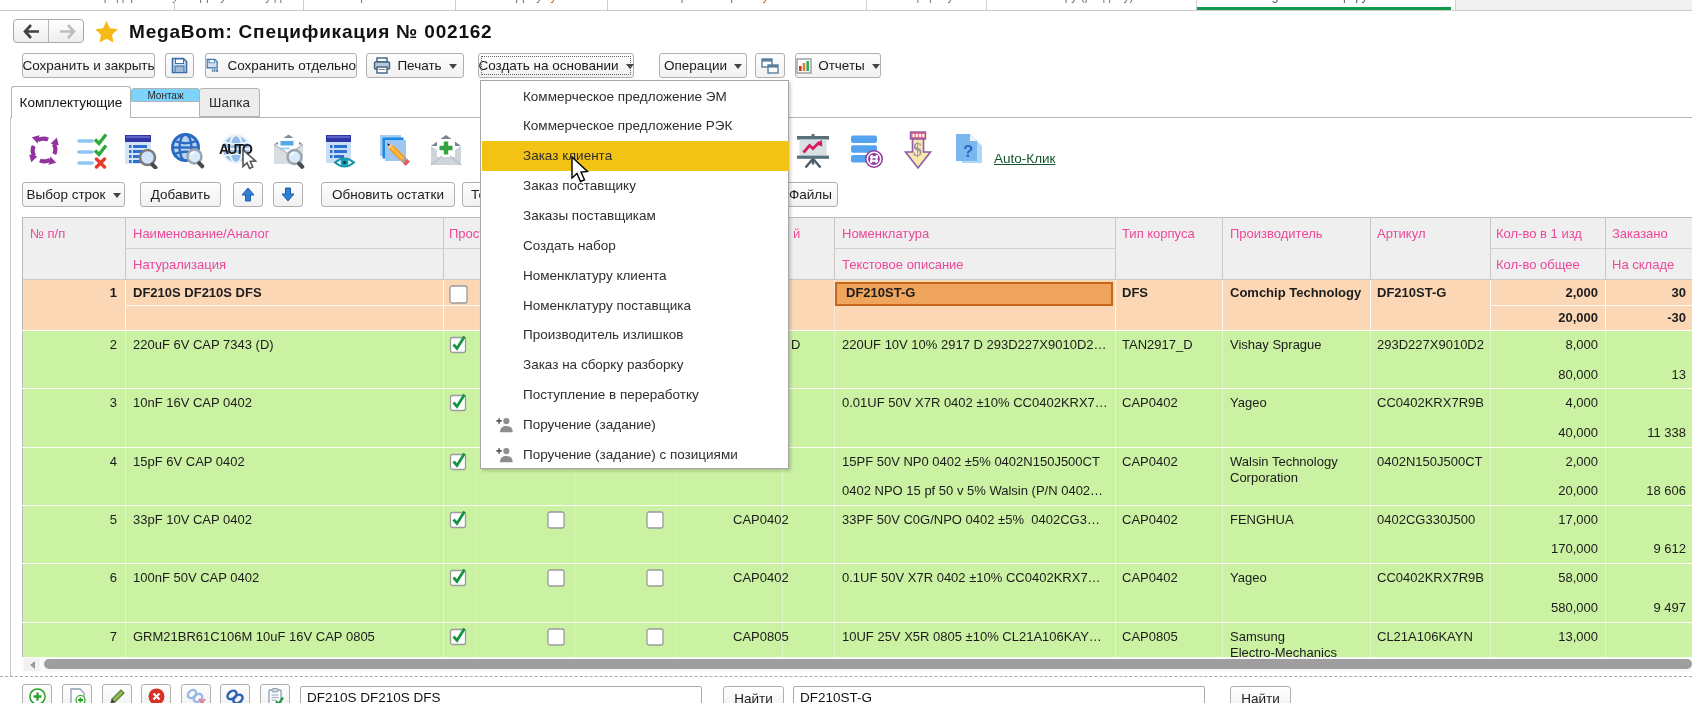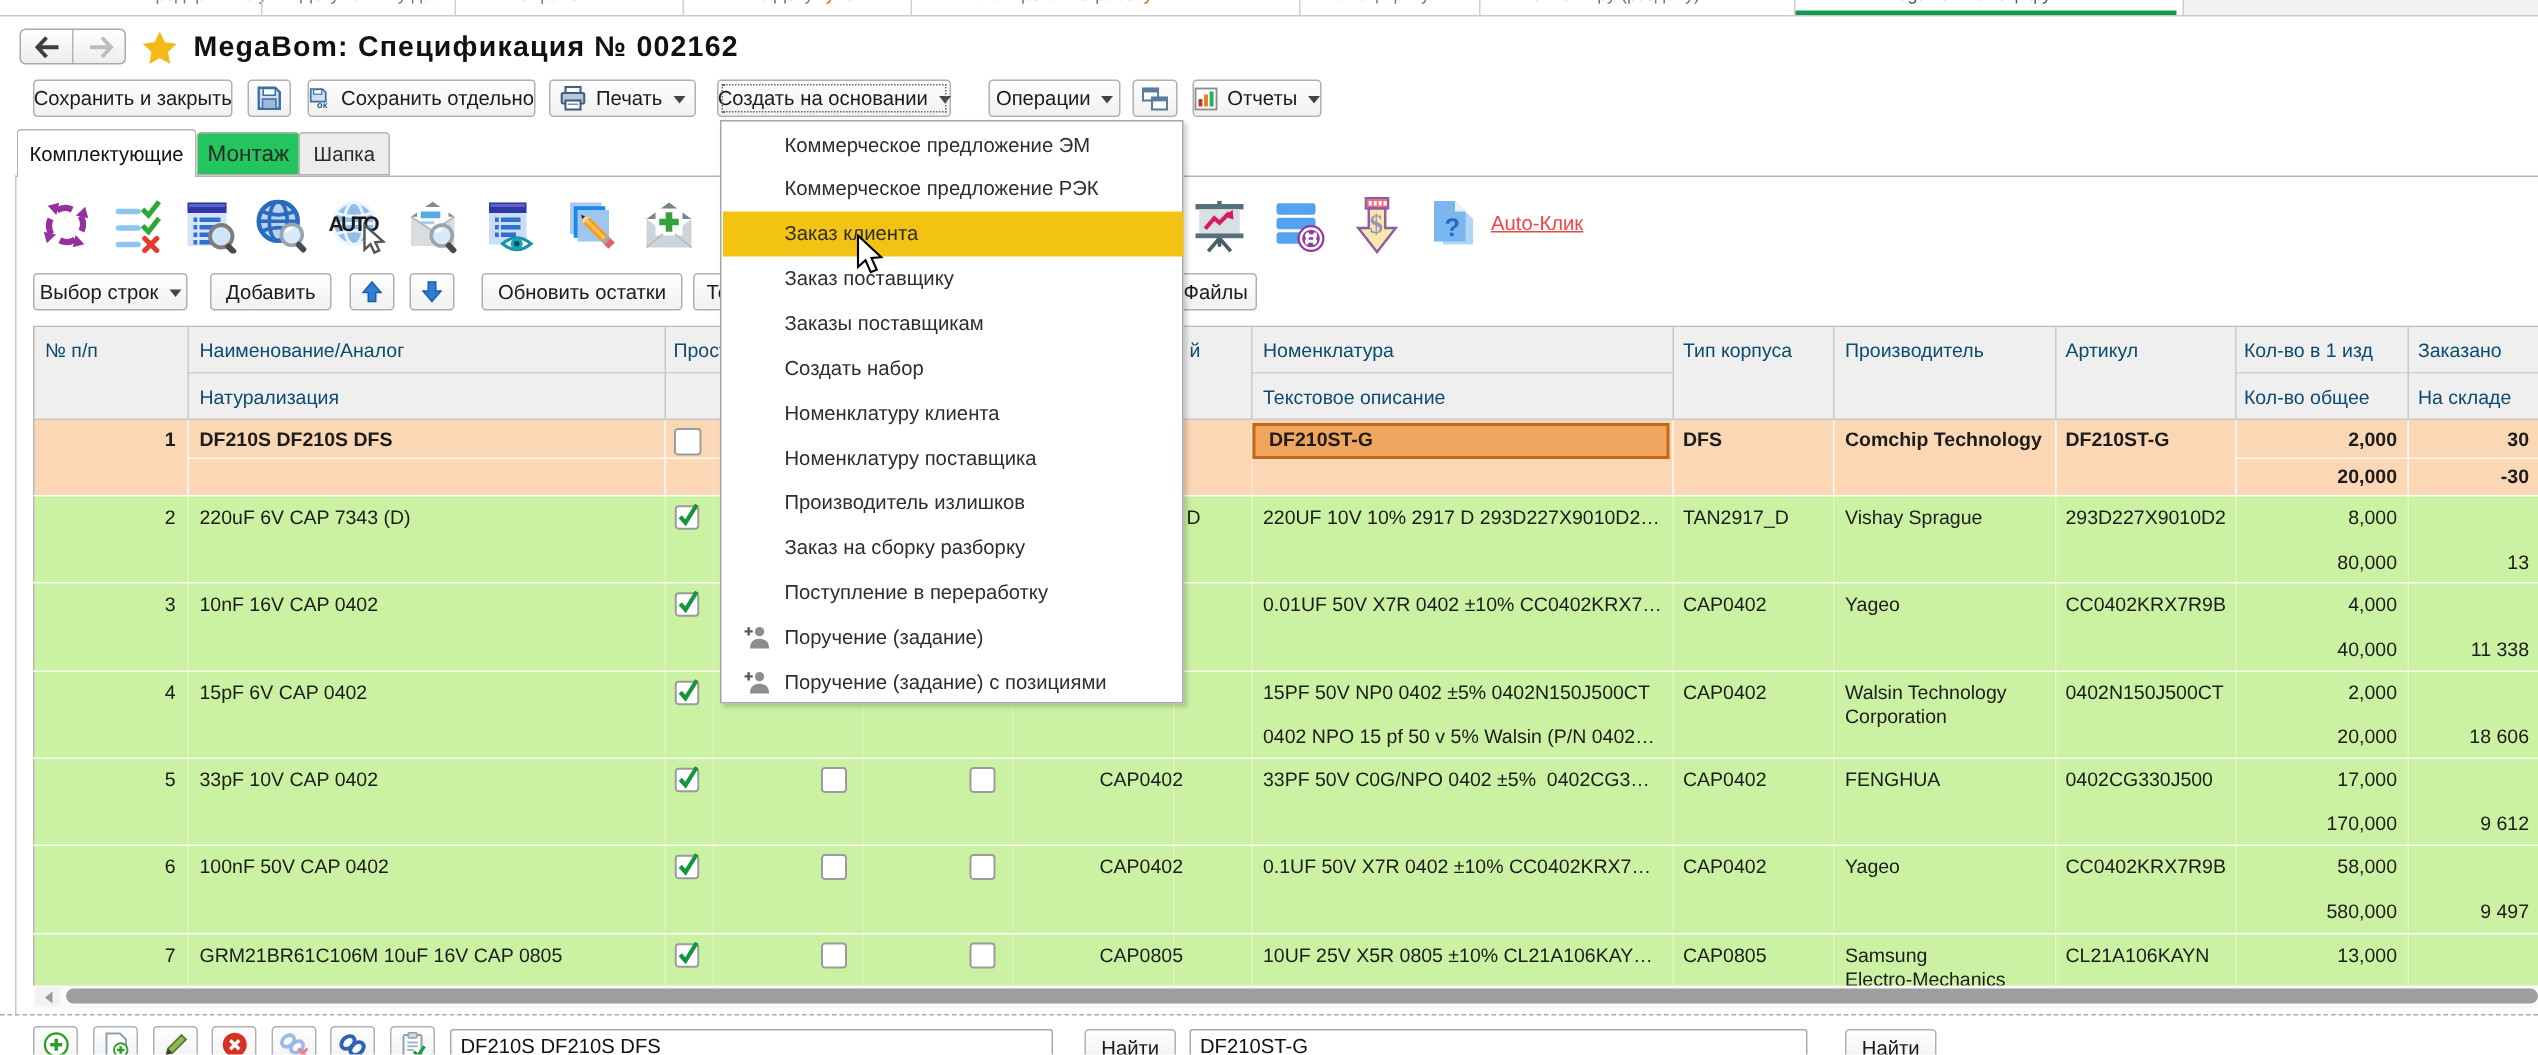--- a/index.html
+++ b/index.html
@@ -2,21 +2,21 @@
 <html><head><meta charset="utf-8">
 <style>
 *{margin:0;padding:0;box-sizing:border-box}
 html,body{width:1692px;height:703px;overflow:hidden;background:#fff}
 body{font-family:"Liberation Sans",sans-serif;color:#1a1a1a;position:relative}
 .abs{position:absolute}
 .btn{position:absolute;border:1px solid #b0b0b0;border-radius:3px;background:linear-gradient(#fefefe,#f1f1f1);
  font-size:13.5px;color:#1b1b1b;display:flex;align-items:center;justify-content:center;white-space:nowrap}
 .btn .car{display:inline-block;width:0;height:0;border-left:4px solid transparent;border-right:4px solid transparent;border-top:5px solid #444;margin-left:7px;margin-top:2px}
 .cell{position:absolute;font-size:13px;color:#1c1c1c;white-space:nowrap;line-height:16px}
-.hd{position:absolute;font-size:13px;color:#0c4a6e;white-space:nowrap}
+.hd{position:absolute;font-size:13px;color:#ec4899;white-space:nowrap}
 .b{font-weight:bold}
 .vline{position:absolute;width:1px}
 .hline{position:absolute;height:1px}
 .mi{position:absolute;left:42px;font-size:13.5px;color:#2e2e2e;white-space:nowrap}
 </style></head>
 <body>
 
 <div class="abs" style="left:0;top:0;width:1692px;height:10px;background:#fff;overflow:hidden">
   <div class="abs" style="left:1455px;top:0;width:237px;height:10px;background:#f1f1f1"></div>
   <div class="abs" style="left:0px;top:-11px;width:1692px;overflow:hidden;height:21px;font-size:12px;color:#767676;white-space:nowrap">
@@ -84,21 +84,21 @@
       <rect x="7" y="7" width="10" height="2.6" fill="#5b7c9d"></rect>
     </svg>
   </div>
 <div class="btn" style="left:795px;top:53px;width:86px;height:25px"><svg width="16" height="16" viewBox="0 0 16 16" style="margin-right:6px">
       <rect x="1" y="1" width="14" height="14" fill="#fff" stroke="#8a8a8a" stroke-width="1.2"></rect>
       <rect x="3" y="8" width="2.6" height="5" fill="#c0392b"></rect>
       <rect x="6.7" y="5" width="2.6" height="8" fill="#e67e22"></rect>
       <rect x="10.4" y="3" width="2.6" height="10" fill="#27ae60"></rect>
     </svg>Отчеты<span class="car"></span></div>
 
-<div class="abs" style="left:131px;top:88px;width:69px;height:29px;background:#22c55e;border:1px solid #b3b3b3;border-radius:3px 3px 0 0;font-size:15px;color:#2a2a2a;display:flex;align-items:center;justify-content:center">Монтаж</div>
+<div class="abs" style="left:131px;top:88px;width:69px;height:14px;background:#7dd3fc;border:1px solid #b3b3b3;border-radius:3px 3px 0 0;font-size:10px;color:#2a2a2a;display:flex;align-items:center;justify-content:center">Монтаж</div>
 <div class="abs" style="left:199px;top:88px;width:61px;height:29px;background:#ececec;border:1px solid #b3b3b3;border-radius:3px 3px 0 0;font-size:13.5px;color:#2a2a2a;display:flex;align-items:center;justify-content:center">Шапка</div>
 <div class="hline" style="left:10px;top:117px;width:1682px;background:#b3b3b3"></div>
 <div class="abs" style="left:11px;top:86px;width:120px;height:32px;background:#fff;border:1px solid #b3b3b3;border-bottom:none;border-radius:3px 3px 0 0;font-size:13.5px;color:#111;display:flex;align-items:center;justify-content:center">Комплектующие</div>
 <div class="vline" style="left:10px;top:117px;height:560px;background:#c6c6c6"></div>
 
 <div class="abs" style="left:27px;top:133px;width:36px;height:36px"><svg width="34" height="34" viewBox="0 0 34 34">
 <g id="a1">
         <path d="M10 5.5 A 12.5 12.5 0 0 1 22 4.8 L 20.2 8.6 A 9 9 0 0 0 12 9 Z" fill="#93329e"></path>
         <path d="M12.5 2.2 L4.8 4.2 L10.6 10.4 Z" fill="#93329e"></path>
       </g>
@@ -250,21 +250,21 @@
       </g>
 <path d="M10.5 8 L21.5 8 L21.5 21 L28.5 21 L16 37 L3.5 21 L10.5 21 Z" fill="#f9e7ac" stroke="#8e5ba6" stroke-width="1.6"></path>
 <text x="11" y="24.5" font-family="Liberation Serif" font-size="18" font-weight="bold" fill="#9d94b5">$</text>
     </svg></div>
 <div class="abs" style="left:952px;top:133px;width:36px;height:36px"><svg width="36" height="36" viewBox="0 0 36 36">
 <path d="M10 7 h14 l6 6 v17 h-20 z" fill="#aed6f5"></path>
 <path d="M4 1 h14 l7 7 v20 h-21 z" fill="#79b7ee"></path>
 <path d="M18 1 l7 7 h-7 z" fill="#e8f3fc"></path>
 <text x="11" y="24" font-family="Liberation Sans" font-size="17" font-weight="bold" fill="#2767c9">?</text>
     </svg></div>
-<div class="abs" style="left:994px;top:141px;font-size:13.5px;color:#ef4444;text-decoration:underline">Auto-Клик</div>
+<div class="abs" style="left:994px;top:151px;font-size:13.5px;color:#14532d;text-decoration:underline">Auto-Клик</div>
 
 <div class="btn" style="left:22px;top:182px;width:103px;height:25px">Выбор строк<span class="car"></span></div>
 <div class="btn" style="left:140px;top:182px;width:81px;height:25px">Добавить</div>
 <div class="btn" style="left:233px;top:182px;width:30px;height:25px">
     <svg width="14" height="15" viewBox="0 0 14 15">
       <path d="M7 1 L13 8 H9.5 V14 H4.5 V8 H1 Z" fill="#2d7fd3" stroke="#1c5fa8" stroke-width="1"></path>
     </svg>
   </div>
 <div class="btn" style="left:273px;top:182px;width:30px;height:25px">
     <svg width="14" height="15" viewBox="0 0 14 15">

